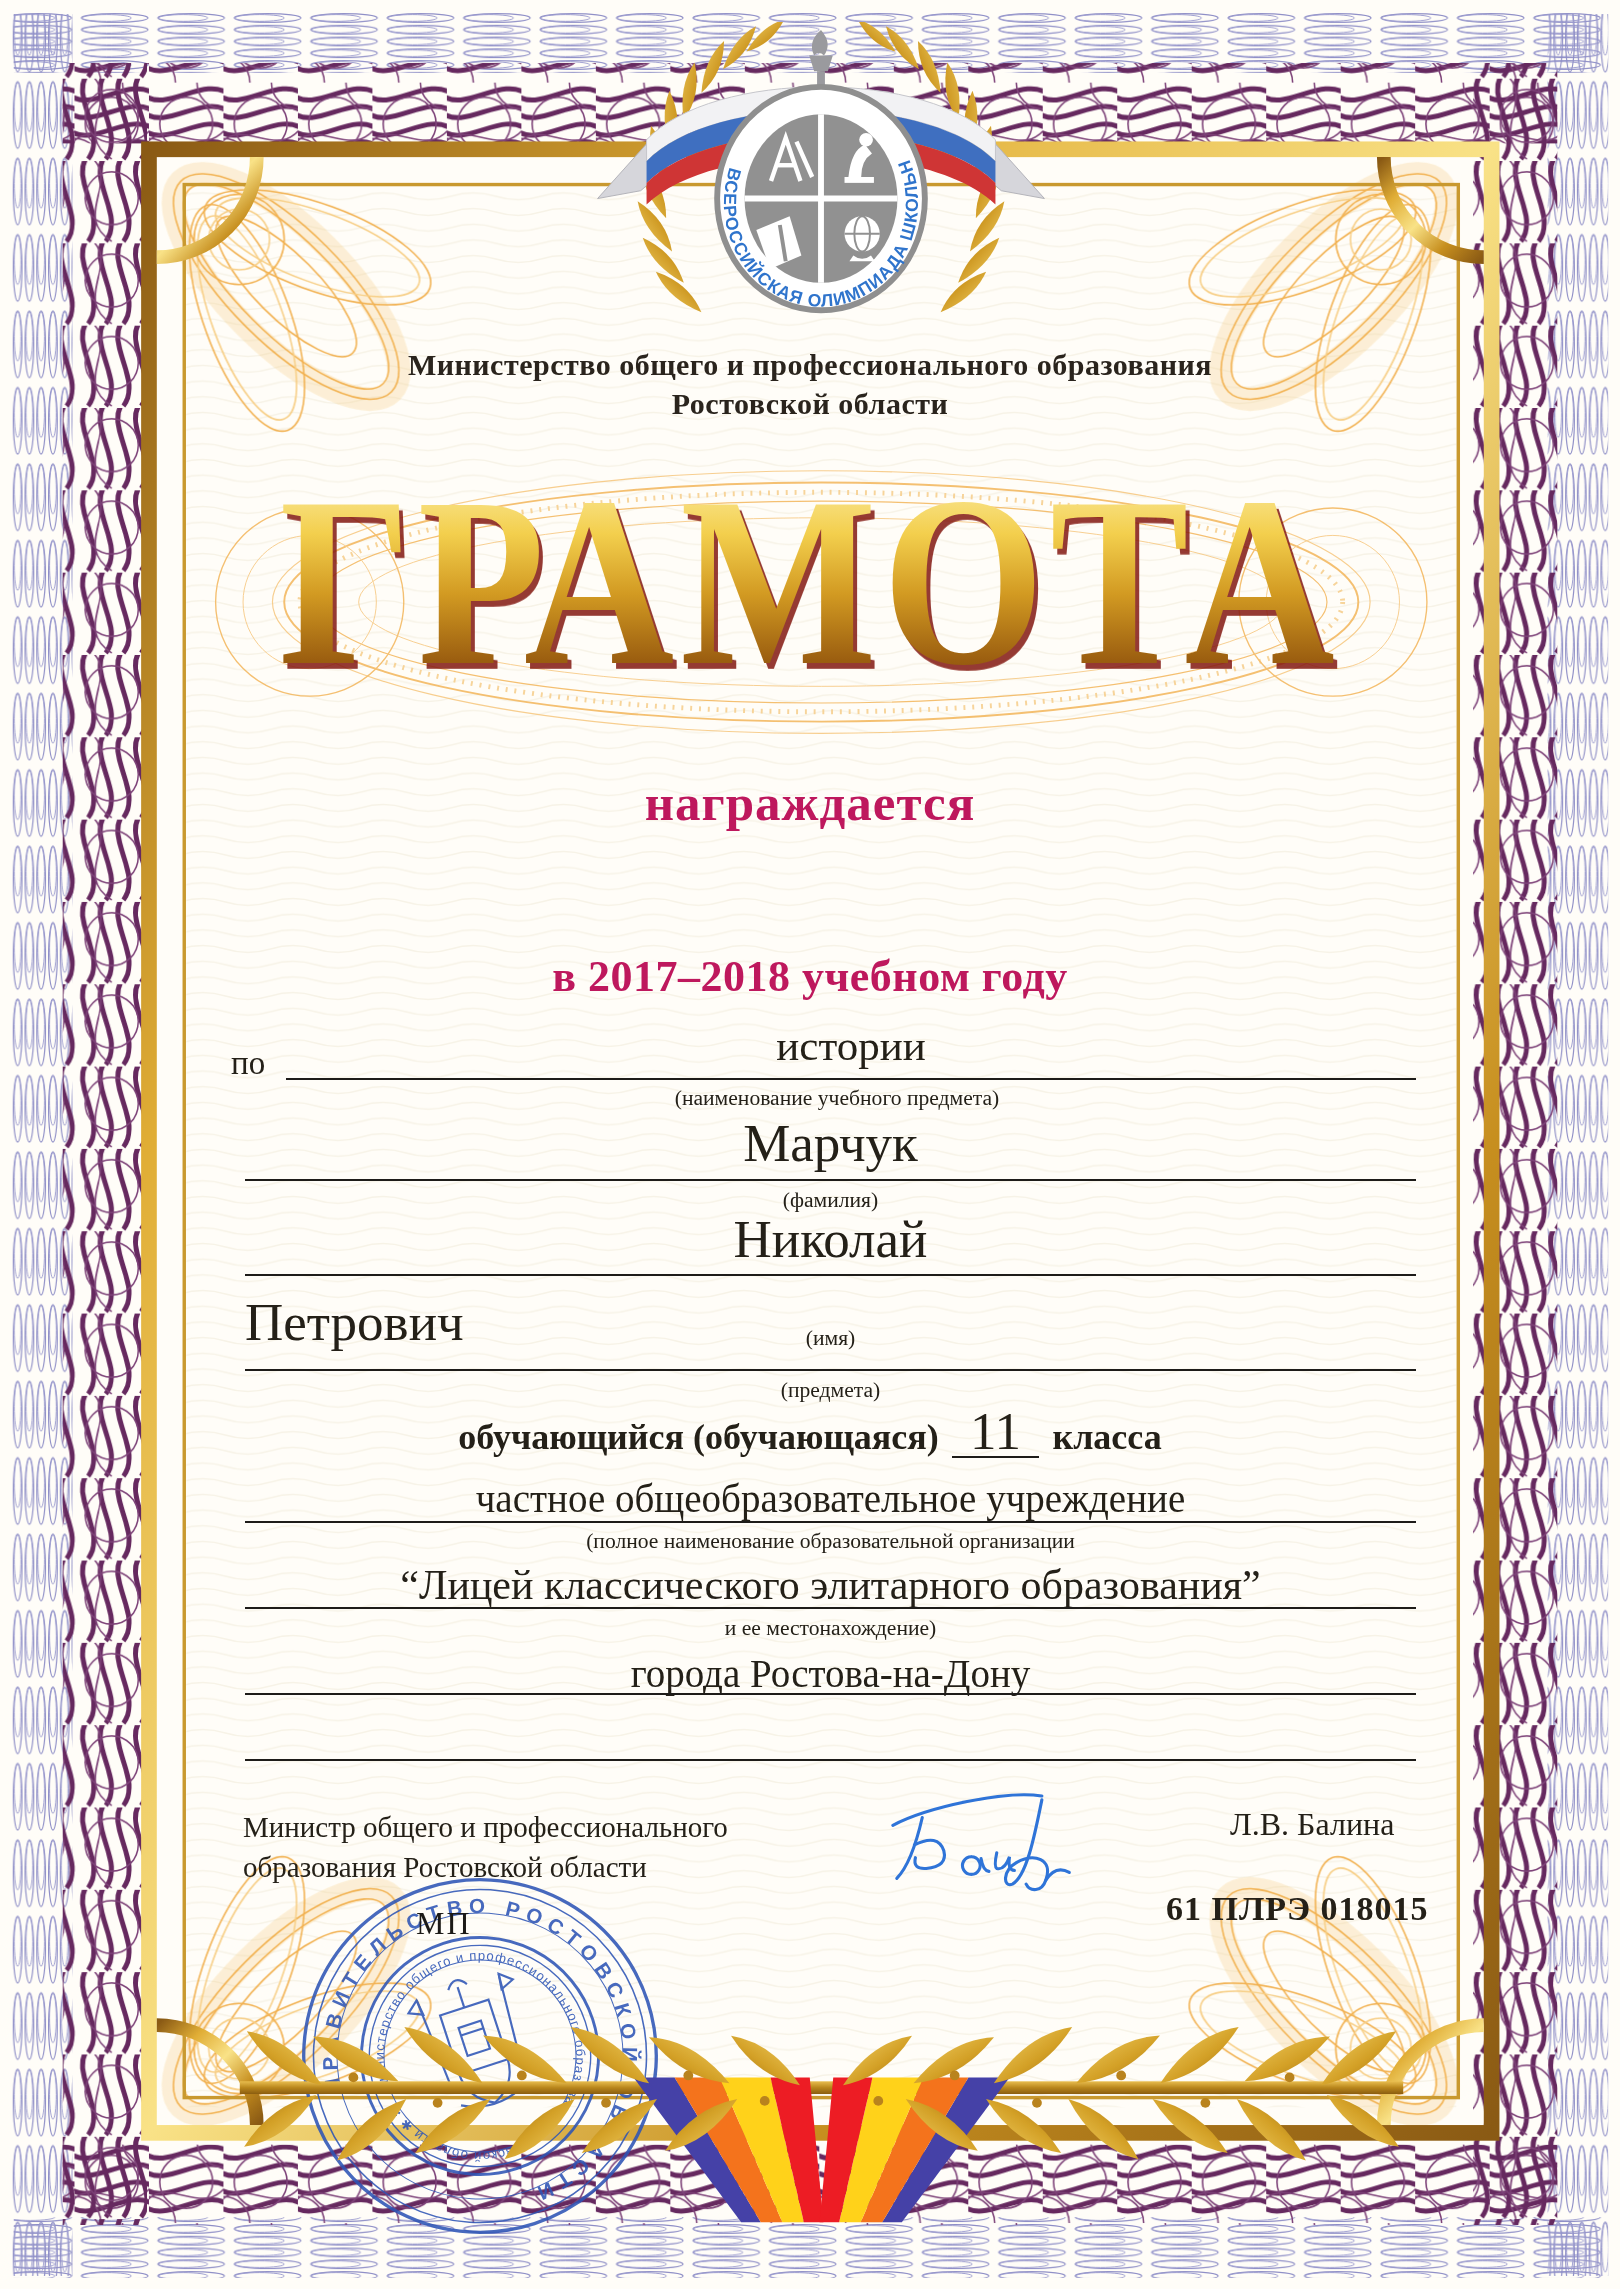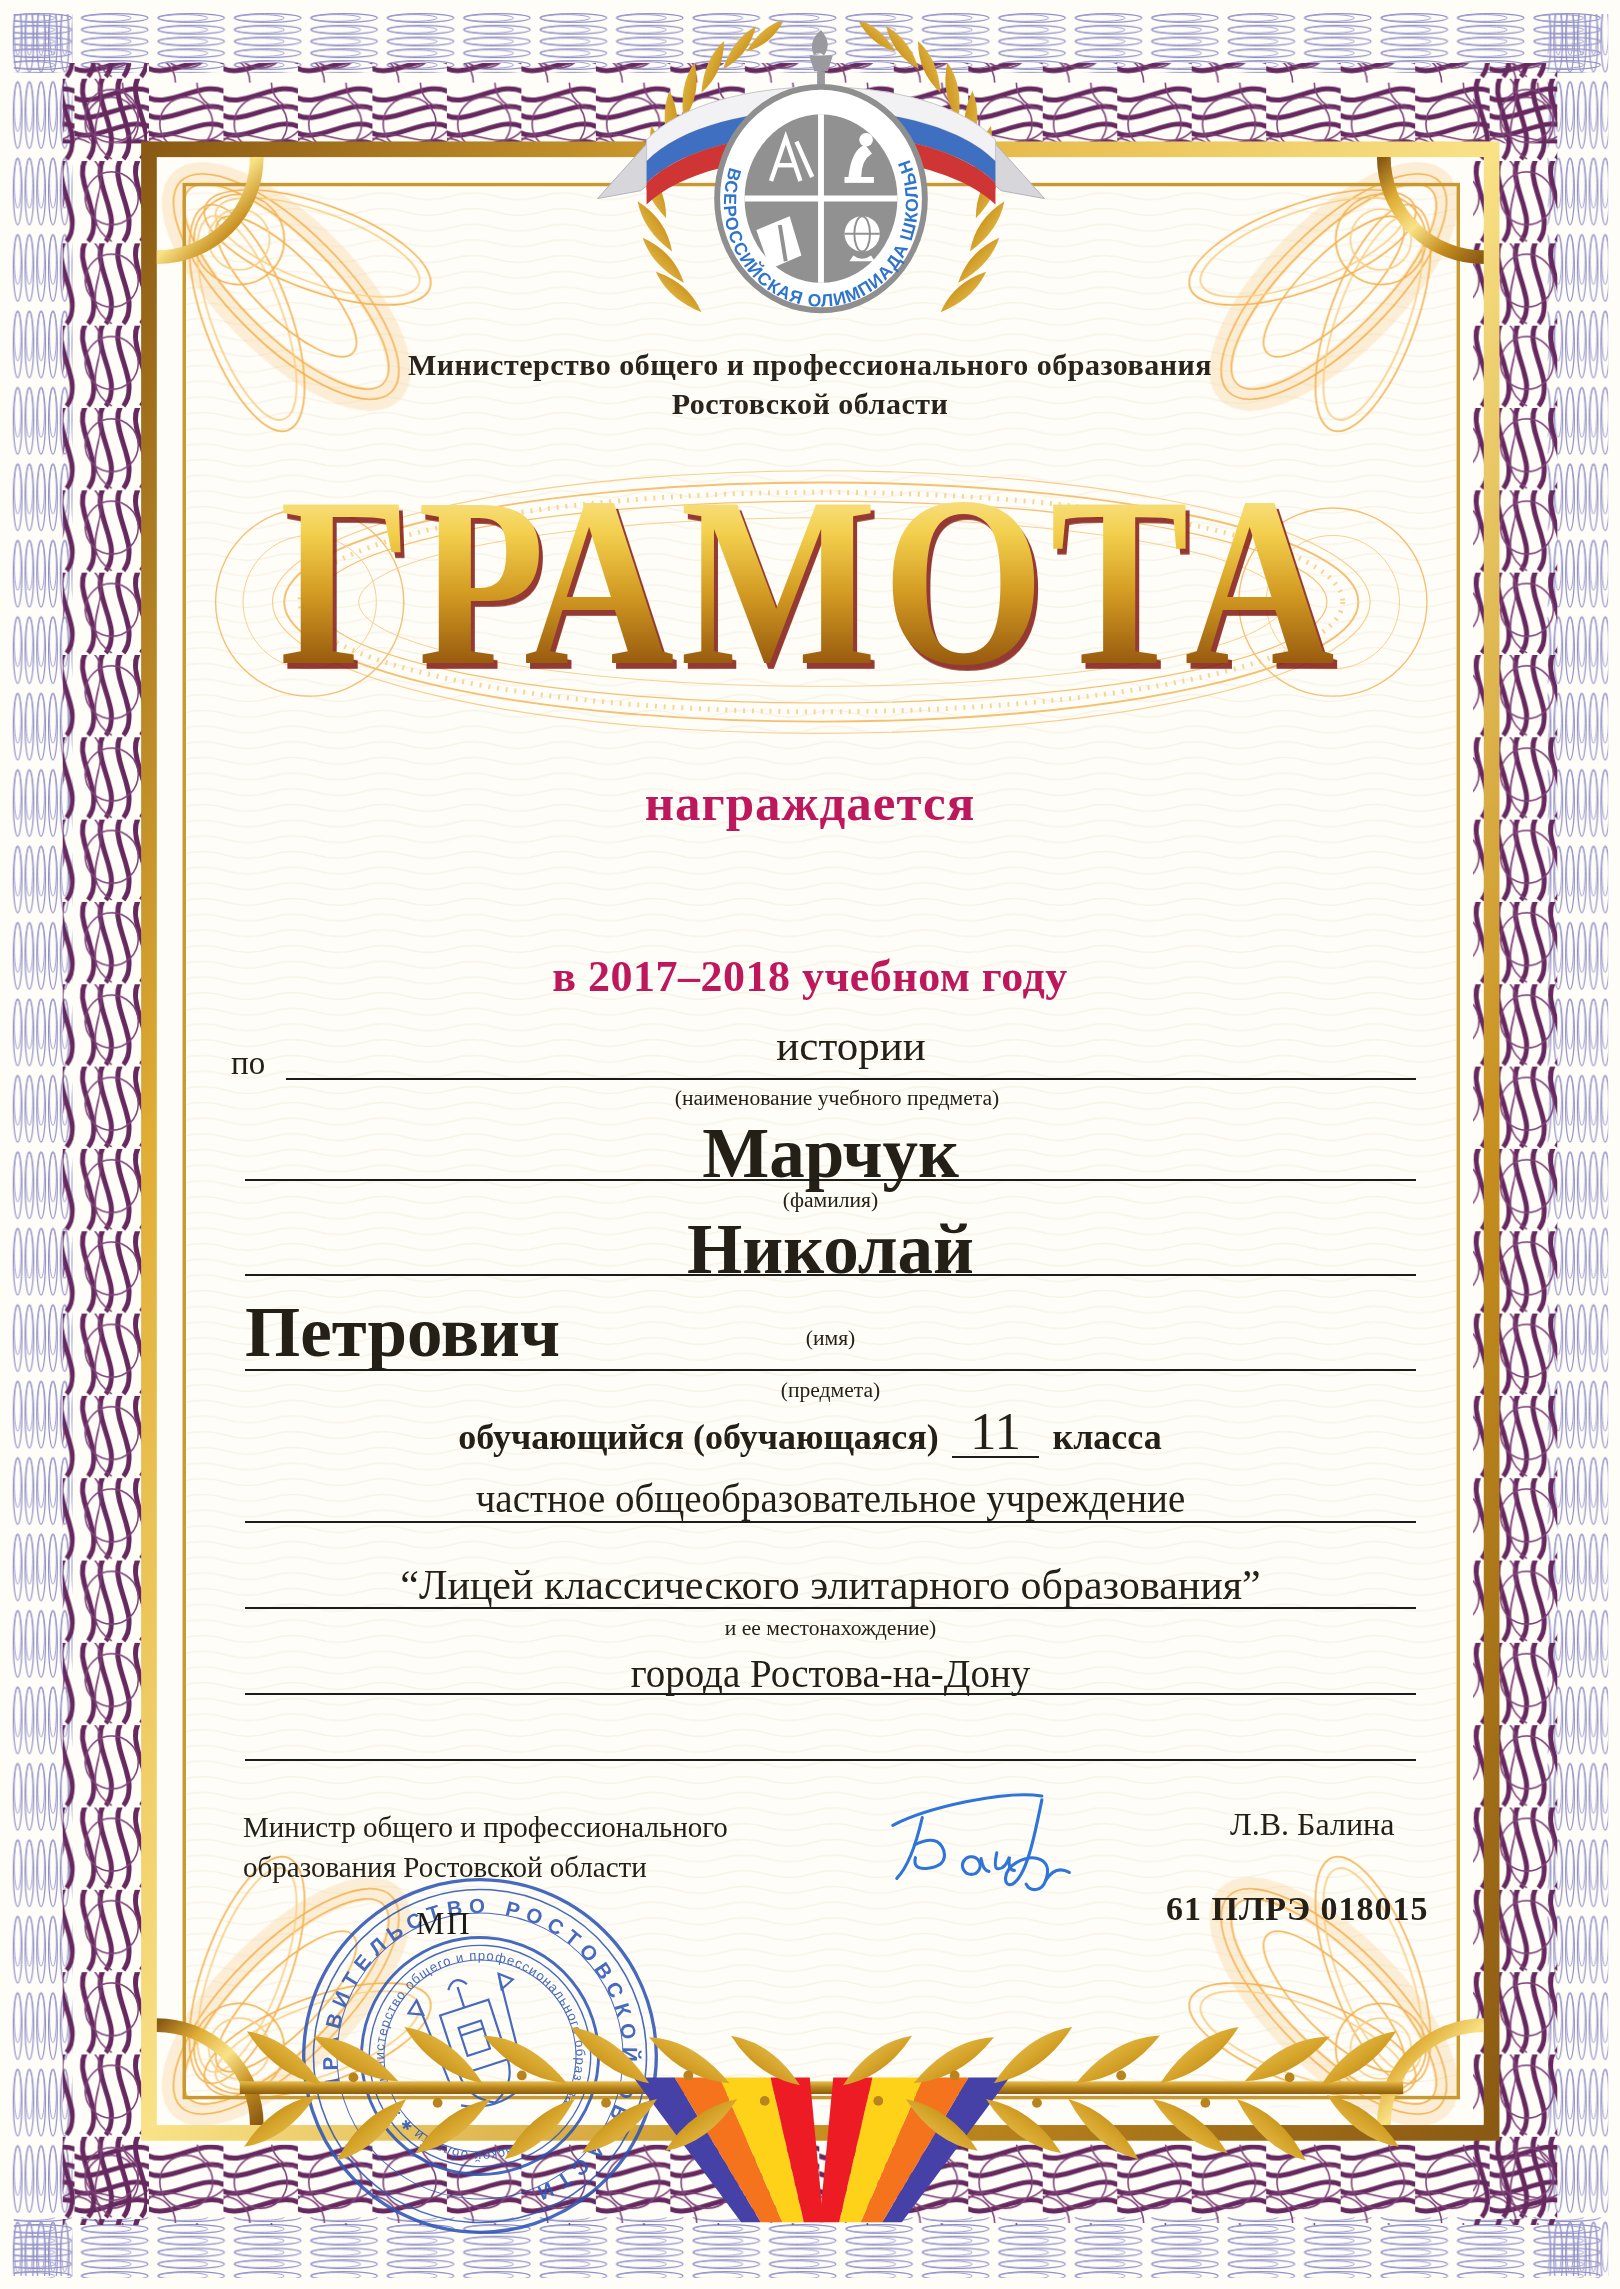--- a/index.html
+++ b/index.html
@@ -15,21 +15,21 @@
      display:inline-block;transform:scale(1.0,1.16);
      background:linear-gradient(180deg,#fcf0b2 0%,#f3cf4d 30%,#d29a22 55%,#9c5f10 82%,#7c480c 100%);
      -webkit-background-clip:text;background-clip:text;color:transparent;
      filter:drop-shadow(4.9px 5.9px 0 rgba(130,24,16,.85));}
   .red{color:#be185d;font-weight:bold;}
   .award-word{font-size:51px;letter-spacing:1px;}
   .award-line{font-size:44px;letter-spacing:0.5px;}
   
   .rule{border-bottom:2.9px solid #1e1c19;height:0;}
   .value{font-size:43px;color:#242018;}
-  .value-b{font-weight:bold;font-size:71px;}
+  .value-b{font-weight:normal;font-size:53px;}
   .caption{font-size:21.6px;color:#242018;}
   .po{font-size:33px;}
   .grade-row{display:flex;justify-content:center;align-items:flex-end;gap:13.7px;}
   .grade-label{font-weight:bold;font-size:36px;}
   .grade-num{font-size:53px;line-height:45px;padding:0 17.6px 2px 17.6px;border-bottom:2.9px solid #1e1c19;}
   .minister{font-size:29px;line-height:40px;color:#242018;}
   .signer{font-size:32px;}
   .cert-no{font-size:34px;font-weight:bold;letter-spacing:1px;}
   .mp{font-size:32px;color:#1c1a17;letter-spacing:2px;}
 </style>
@@ -249,20 +249,21 @@
   <div class="abs caption" style="left:245px;width:1171px;top:1378px;text-align:center">(предмета)</div>
 
   <div class="abs grade-row" style="left:0;right:0;top:1409px">
     <span class="grade-label">обучающийся (обучающаяся)</span>
     <span class="grade-num">11</span>
     <span class="grade-label">класса</span>
   </div>
 
   <div class="abs" style="left:245px;width:1171px;top:1476px;text-align:center;font-size:39px">частное общеобразовательное учреждение</div>
   <div class="abs rule" style="left:245px;width:1171px;top:1521px"></div>
+  <div class="abs caption" style="left:245px;width:1171px;top:1529px;text-align:center">(полное наименование образовательной организации</div>
 
   <div class="abs" style="left:245px;width:1171px;top:1561px;text-align:center;font-size:42px">“Лицей классического элитарного образования”</div>
   <div class="abs rule" style="left:245px;width:1171px;top:1607px"></div>
   <div class="abs caption" style="left:245px;width:1171px;top:1616px;text-align:center">и ее местонахождение)</div>
 
   <div class="abs" style="left:245px;width:1171px;top:1651px;text-align:center;font-size:39px">города Ростова-на-Дону</div>
   <div class="abs rule" style="left:245px;width:1171px;top:1693px"></div>
 
   <div class="abs rule" style="left:245px;width:1171px;top:1759px"></div>
 

